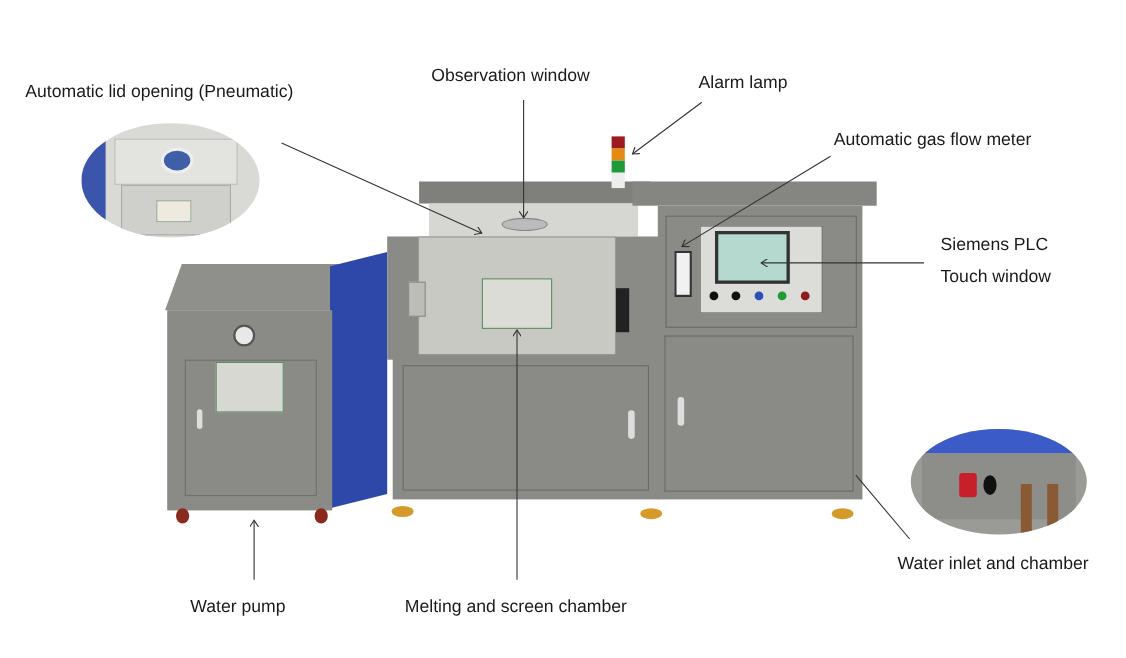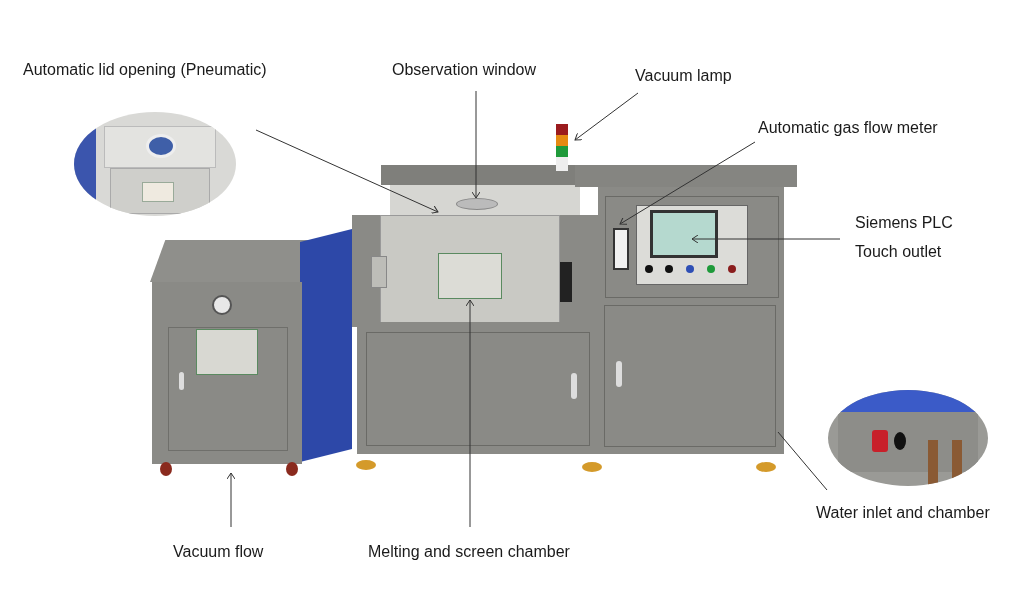--- a/index.html
+++ b/index.html
@@ -96,21 +96,21 @@
     <line x1="476" y1="91" x2="476" y2="198" marker-end="url(#ah)"></line>
     <line x1="638" y1="93" x2="575" y2="140" marker-end="url(#ah)"></line>
     <line x1="755" y1="142" x2="620" y2="224" marker-end="url(#ah)"></line>
     <line x1="840" y1="239" x2="692" y2="239" marker-end="url(#ah)"></line>
     <line x1="827" y1="490" x2="778" y2="432"></line>
     <line x1="231" y1="527" x2="231" y2="473" marker-end="url(#ah)"></line>
     <line x1="470" y1="527" x2="470" y2="300" marker-end="url(#ah)"></line>
   </g>
 </svg>
 
-<div class="label" style="left:23px;top:59px;">Automatic lid opening (Pneumatic)</div>
+<div class="label" style="left:23px;top:73px;">Automatic lid opening (Pneumatic)</div>
 <div class="label" style="left:392px;top:59px;">Observation window</div>
-<div class="label" style="left:635px;top:65px;">Vacuum lamp</div>
+<div class="label" style="left:635px;top:65px;">Alarm lamp</div>
 <div class="label" style="left:758px;top:117px;">Automatic gas flow meter</div>
 <div class="label" style="left:855px;top:212px;">Siemens PLC</div>
-<div class="label" style="left:855px;top:241px;">Touch outlet</div>
+<div class="label" style="left:855px;top:241px;">Touch window</div>
 <div class="label" style="left:816px;top:502px;">Water inlet and chamber</div>
-<div class="label" style="left:173px;top:541px;">Vacuum flow</div>
+<div class="label" style="left:173px;top:541px;">Water pump</div>
 <div class="label" style="left:368px;top:541px;">Melting and screen chamber</div>
 
 </body></html>

